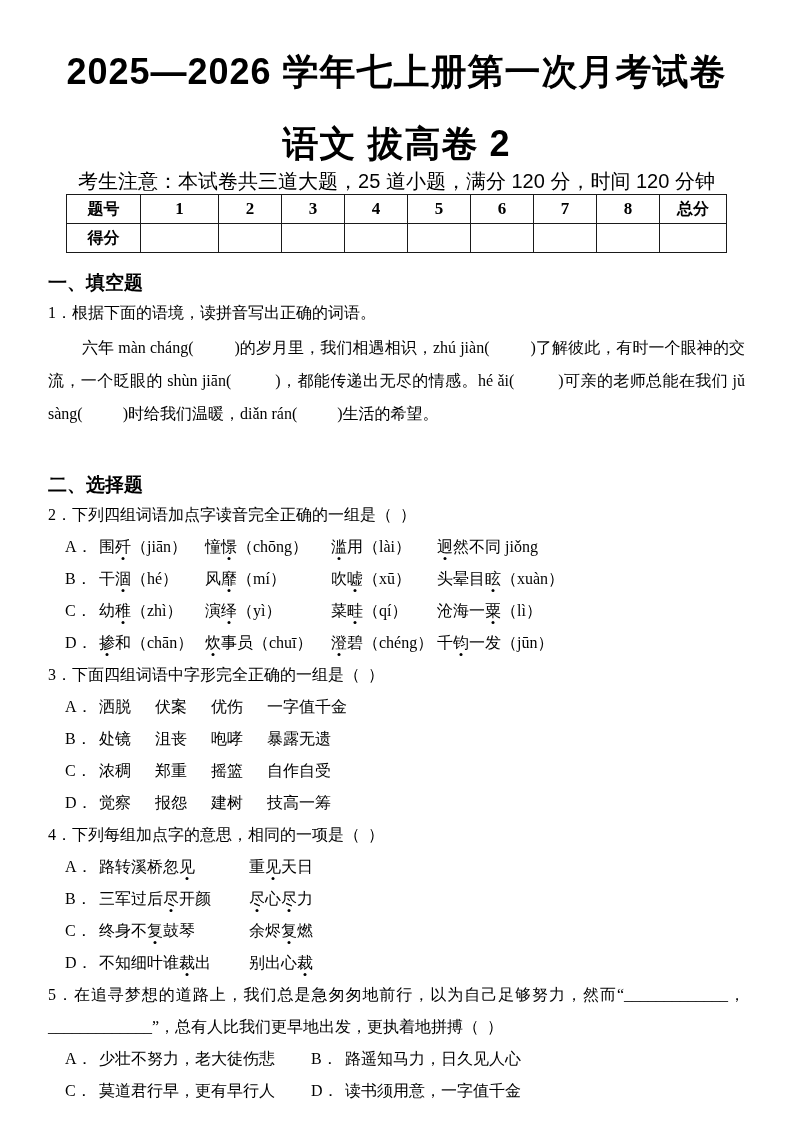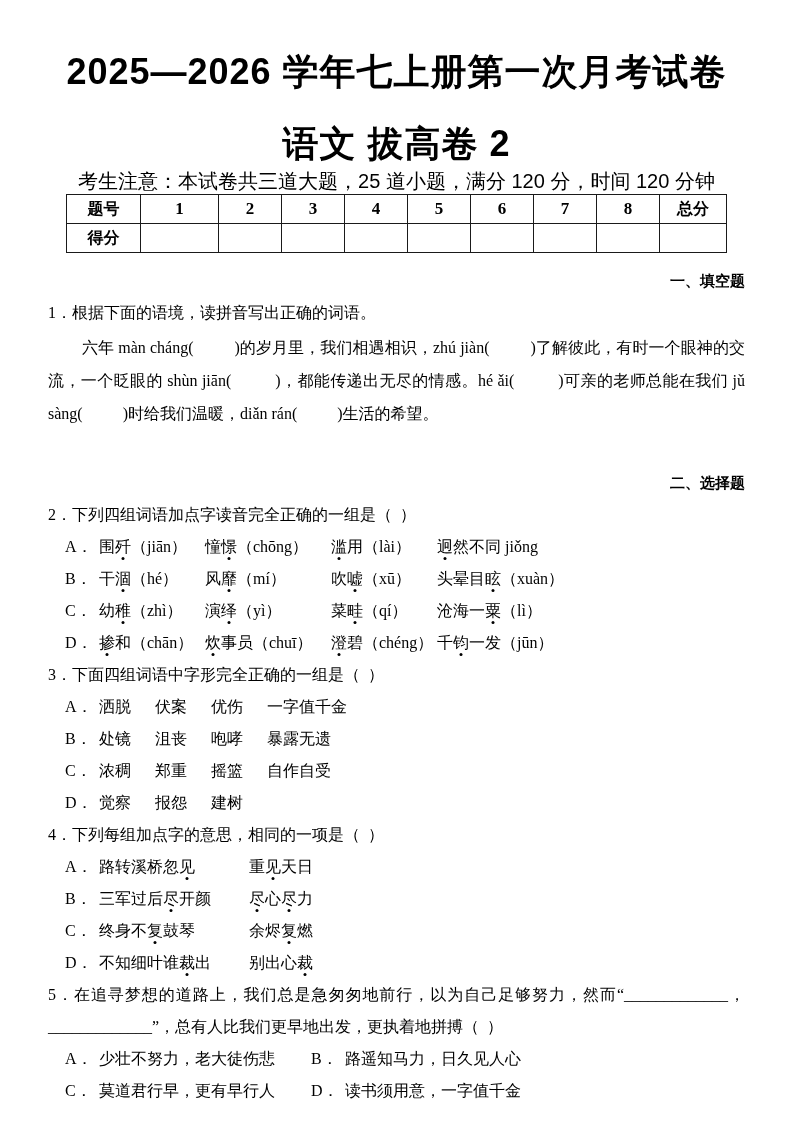--- a/index.html
+++ b/index.html
@@ -24,22 +24,22 @@
     border-collapse:collapse;table-layout:fixed;
     width:660px;margin:2px auto 0 auto;
   }
   table.score td{
     border:1.5px solid #1a1a1a;height:28px;padding:0;
     text-align:center;vertical-align:middle;font-weight:bold;
   }
   td.hd{font-family:"Liberation Sans","DejaVu Sans",sans-serif;font-size:16px;}
   td.num{font-family:"Liberation Serif","DejaVu Serif",serif;font-size:17px;}
   .sec-title{
-    font-family:Liberation Mono, monospace;
-    font-weight:bold;font-size:15px;line-height:28px;margin-top:16px;text-align:right;
+    font-family:Liberation Sans, sans-serif;
+    font-weight:bold;font-size:19px;line-height:28px;margin-top:16px;
   }
   .sec2{margin-top:41px;}
   .stem{line-height:32px;white-space:pre-wrap;text-align:justify;}
   .para{
     line-height:33px;text-indent:34px;text-align:justify;
     white-space:pre-wrap;margin-top:2px;
   }
   .opt{display:grid;margin-left:17px;line-height:32px;}
   .opt .lb,.opt .it{white-space:pre;}
   .g2{grid-template-columns:34px 106px 126px 106px 1fr;}
@@ -164,20 +164,21 @@
         <span class="it">浓稠</span>
         <span class="it">郑重</span>
         <span class="it">摇篮</span>
         <span class="it">自作自受</span>
       </div>
       <div class="opt g3">
         <span class="lb">D．</span>
         <span class="it">觉察</span>
         <span class="it">报怨</span>
         <span class="it">建树</span>
+        <span class="it">技高一筹</span>
       </div>
     </div>
 
   <div class="stem">4．下列每组加点字的意思，相同的一项是（  ）</div>
   <div>
       <div class="opt g4">
         <span class="lb">A．</span>
         <span class="it">路转溪桥忽<span class="dt">见</span></span>
         <span class="it">重<span class="dt">见</span>天日</span>
       </div>

